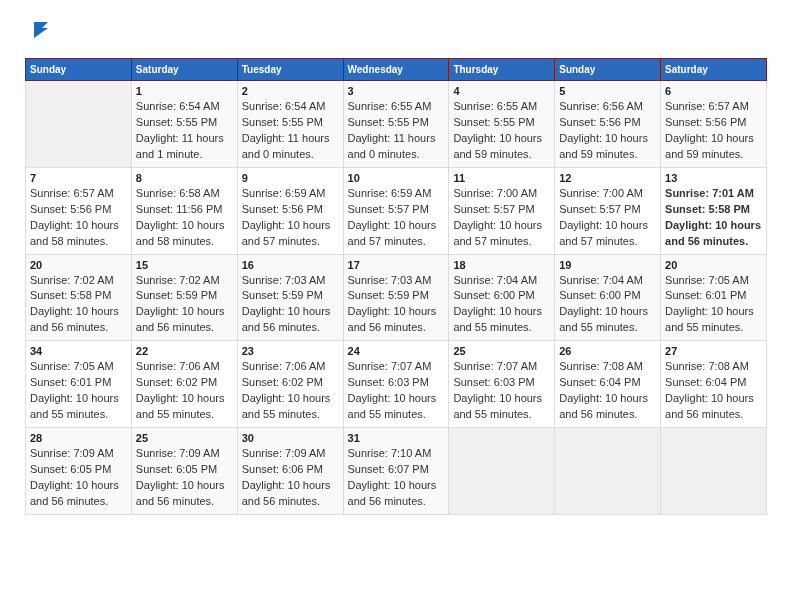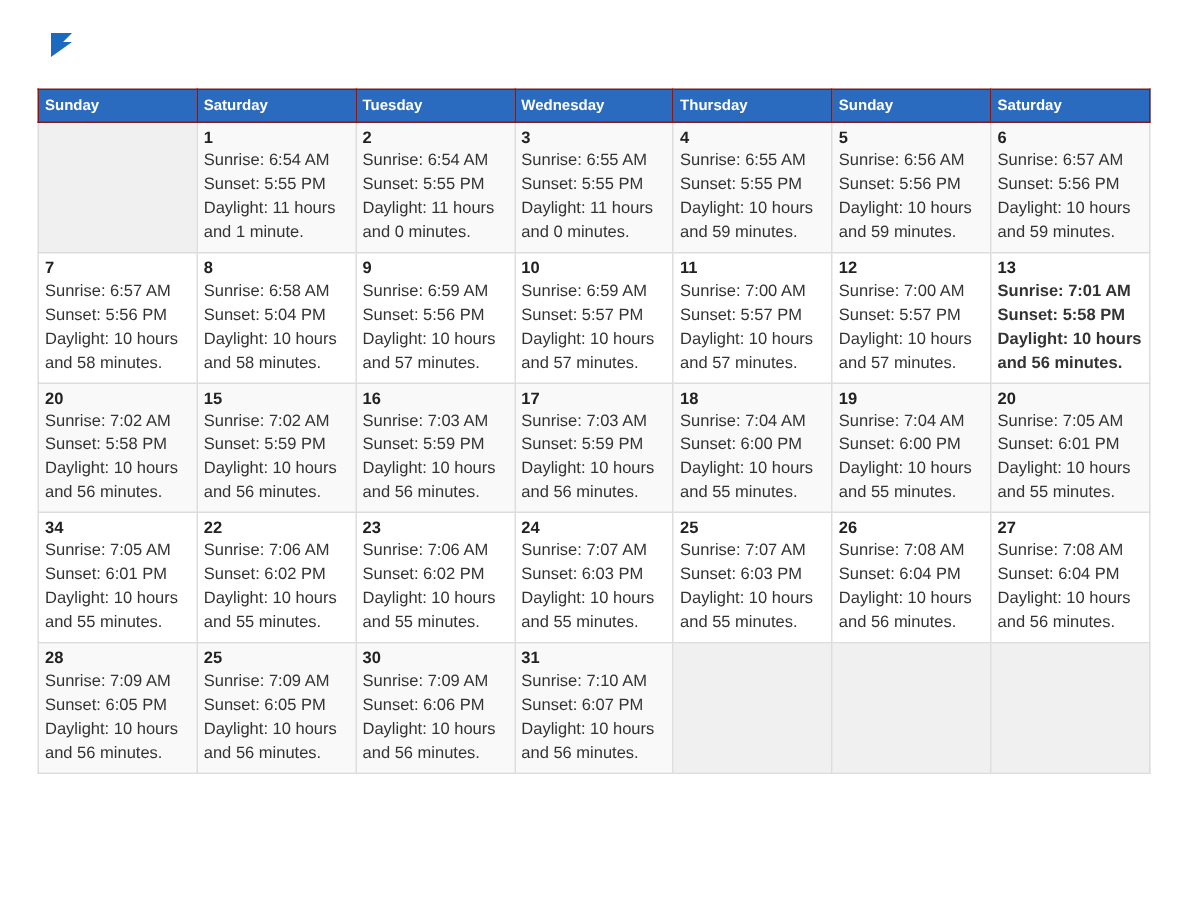--- a/index.html
+++ b/index.html
@@ -172,21 +172,21 @@
           <td>
             <span class="day-num">7</span>
             <div class="day-info" style="white-space: pre-line;">Sunrise: 6:57 AM
 Sunset: 5:56 PM
 Daylight: 10 hours
 and 58 minutes.</div>
           </td>
           <td>
             <span class="day-num">8</span>
             <div class="day-info" style="white-space: pre-line;">Sunrise: 6:58 AM
-Sunset: 5:04 PM
+Sunset: 11:56 PM
 Daylight: 10 hours
 and 58 minutes.</div>
           </td>
           <td>
             <span class="day-num">9</span>
             <div class="day-info" style="white-space: pre-line;">Sunrise: 6:59 AM
 Sunset: 5:56 PM
 Daylight: 10 hours
 and 57 minutes.</div>
           </td>

